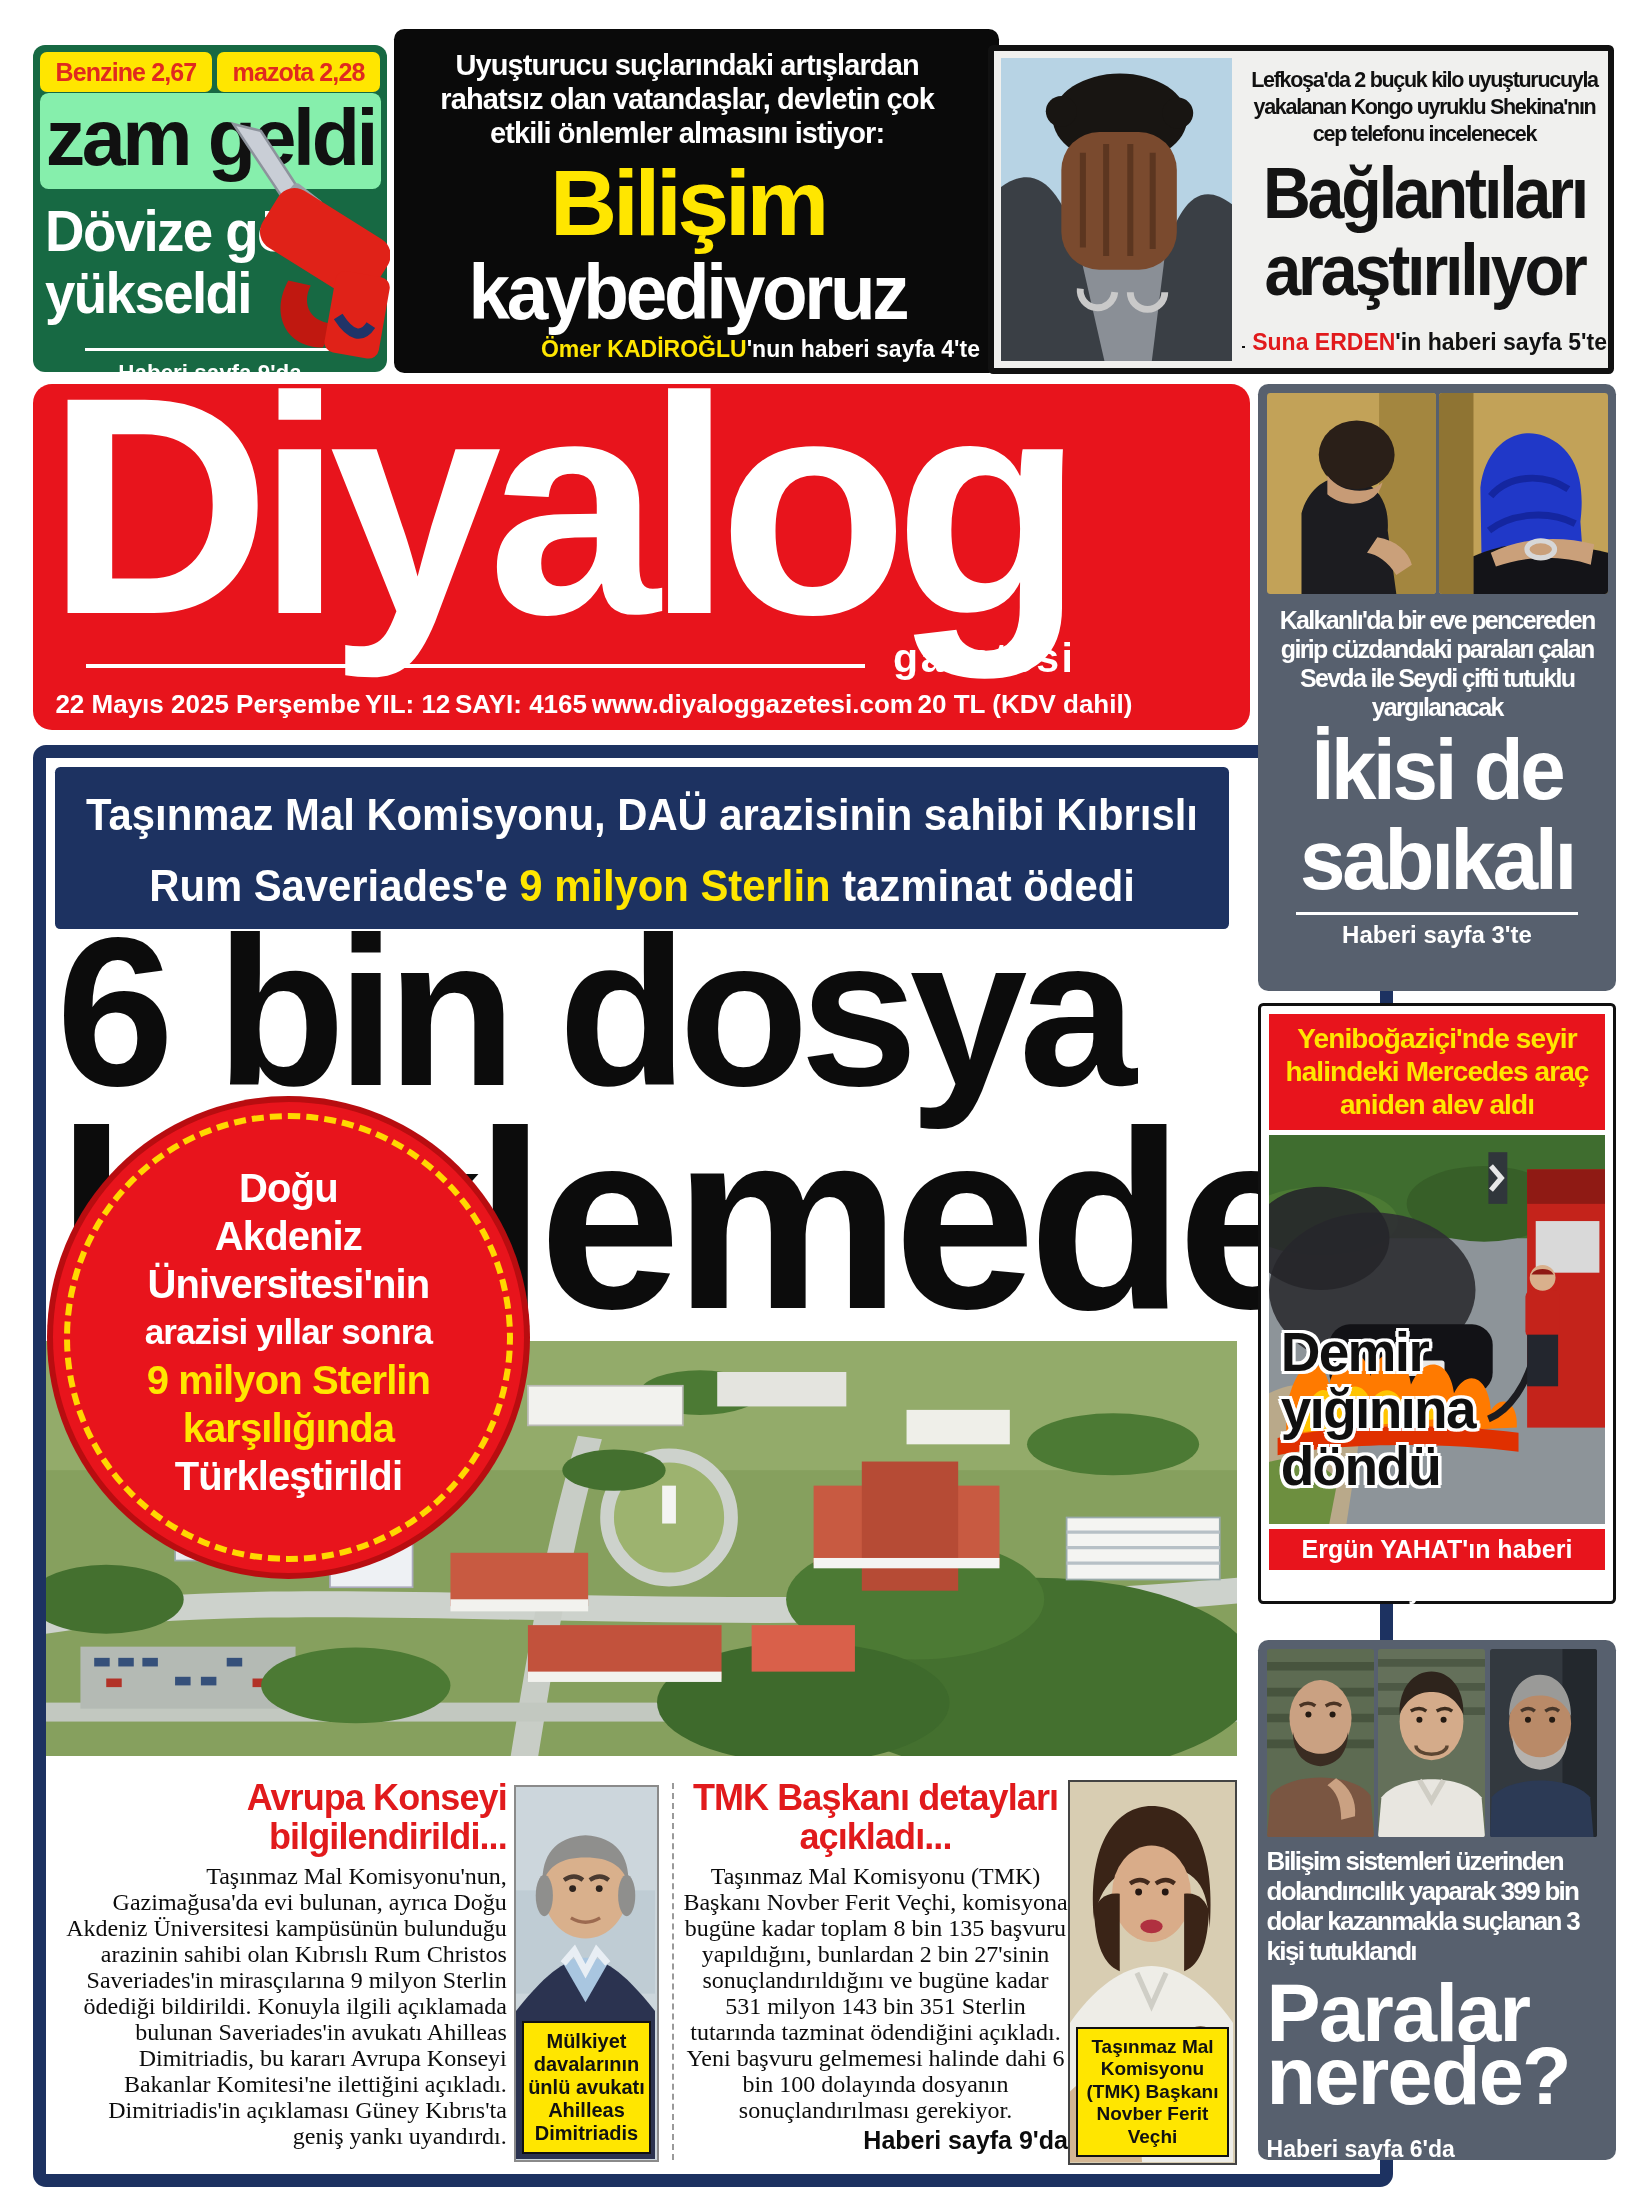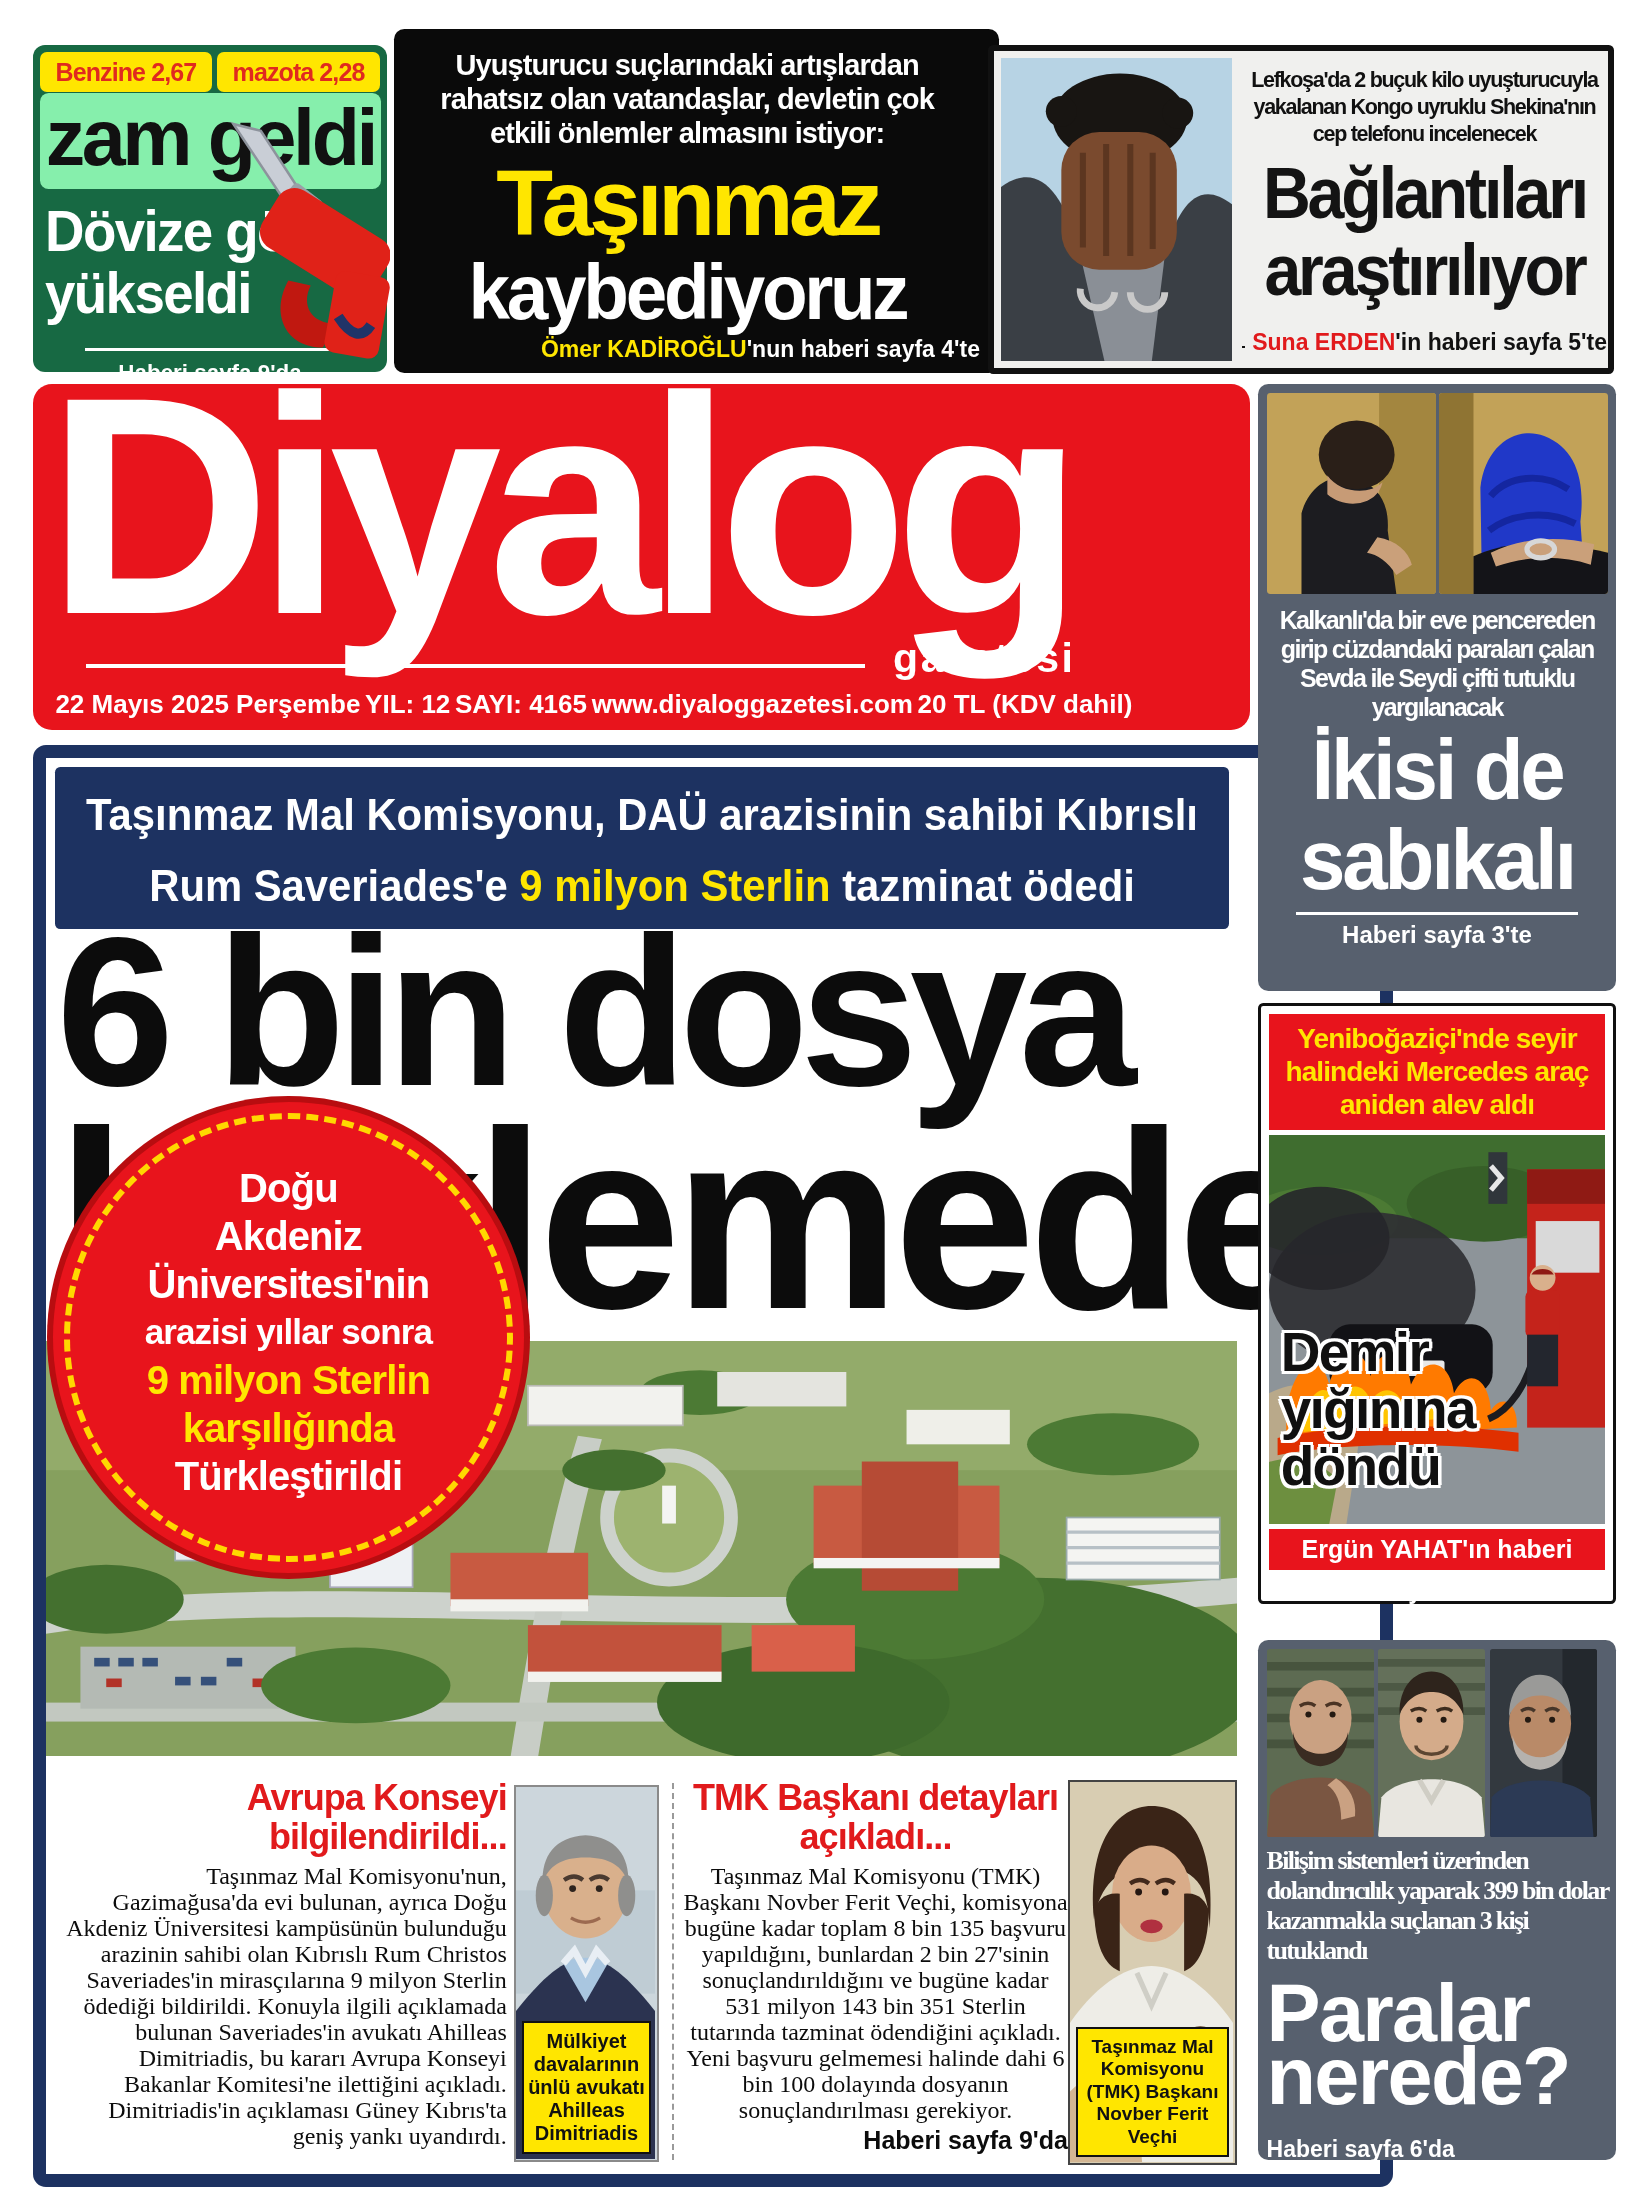--- a/index.html
+++ b/index.html
@@ -96,21 +96,21 @@
   .fire-photo{position:relative;height:389px;margin-top:5.2px;overflow:hidden;}
   .fire-h{position:absolute;left:12px;bottom:29px;width:284px;color:#101010;font-weight:bold;font-size:55px;
           line-height:57px;letter-spacing:-1.7px;
           text-shadow:-2.6px -2.6px 0 #fff,2.6px -2.6px 0 #fff,-2.6px 2.6px 0 #fff,2.6px 2.6px 0 #fff,0 3.4px 0 #fff,3.4px 0 0 #fff,-3.4px 0 0 #fff,0 -3.4px 0 #fff;}
   .fire-byline{background:#e8141c;color:#fff;font-weight:bold;font-size:25px;text-align:center;height:41px;
                line-height:41px;margin-top:5.2px;}
   .fraud{top:1640px;height:520px;}
   .fraud-photo{top:8.6px;width:107px;height:188px;border-radius:2.6px;overflow:hidden;}
   .fp1{left:8.6px;} .fp2{left:120px;} .fp3{left:232px;}
   .fraud-kicker{left:8.6px;top:206px;width:342px;color:#fff;font-weight:bold;font-size:26px;line-height:30px;
-                letter-spacing:-1.7px;font-family:Liberation Serif, serif;}
+                letter-spacing:-1.7px;}
   .fraud-h{left:8.6px;color:#fff;font-weight:bold;font-size:81px;line-height:79px;letter-spacing:-1.7px;}
   .fraud-h1{top:334px;} .fraud-h2{top:397px;}
   .fraud-ref{left:8.6px;top:496px;color:#fff;font-weight:bold;font-size:23px;}
 </style>
 </head>
 <body>
 
 <div class="page">
 
   <div class="abs fuel-box">
@@ -128,21 +128,21 @@
       <rect x="86" y="84" width="42" height="34" rx="6" fill="#9aa0a8" transform="rotate(38 107 101)"></rect>
       <rect x="60" y="108" width="150" height="78" rx="22" fill="#e02218" transform="rotate(32 135 147)"></rect>
       <path d="M92,190 C70,230 90,268 132,268 L150,240 C120,242 106,220 118,196 Z" fill="#c01810"></path>
       <rect x="140" y="182" width="64" height="96" rx="12" fill="#e02218" transform="rotate(10 172 230)"></rect>
       <path d="M150,232 q22,34 38,10" stroke="#203468" stroke-width="12" fill="none"></path>
     </svg>
   </div>
 
   <div class="abs youth-box">
     <div class="abs youth-kicker">Uyuşturucu suçlarındaki artışlardan rahatsız olan vatandaşlar, devletin çok etkili önlemler almasını istiyor:</div>
-    <div class="abs youth-h1">Taşınmaz</div>
+    <div class="abs youth-h1">Bilişim</div>
     <div class="abs youth-h2">kaybediyoruz</div>
     <div class="abs youth-byline">
       <span class="yellow-t">Ömer KADİROĞLU</span><span>'nun haberi sayfa 4'te</span>
     </div>
   </div>
 
   <div class="abs drug-box">
     <svg class="abs drug-photo" viewBox="0 0 268 352" preserveAspectRatio="none">
       <rect width="268" height="352" fill="#b7d3e4"></rect>
       <rect x="0" y="230" width="268" height="122" fill="#8a8f96"></rect>

